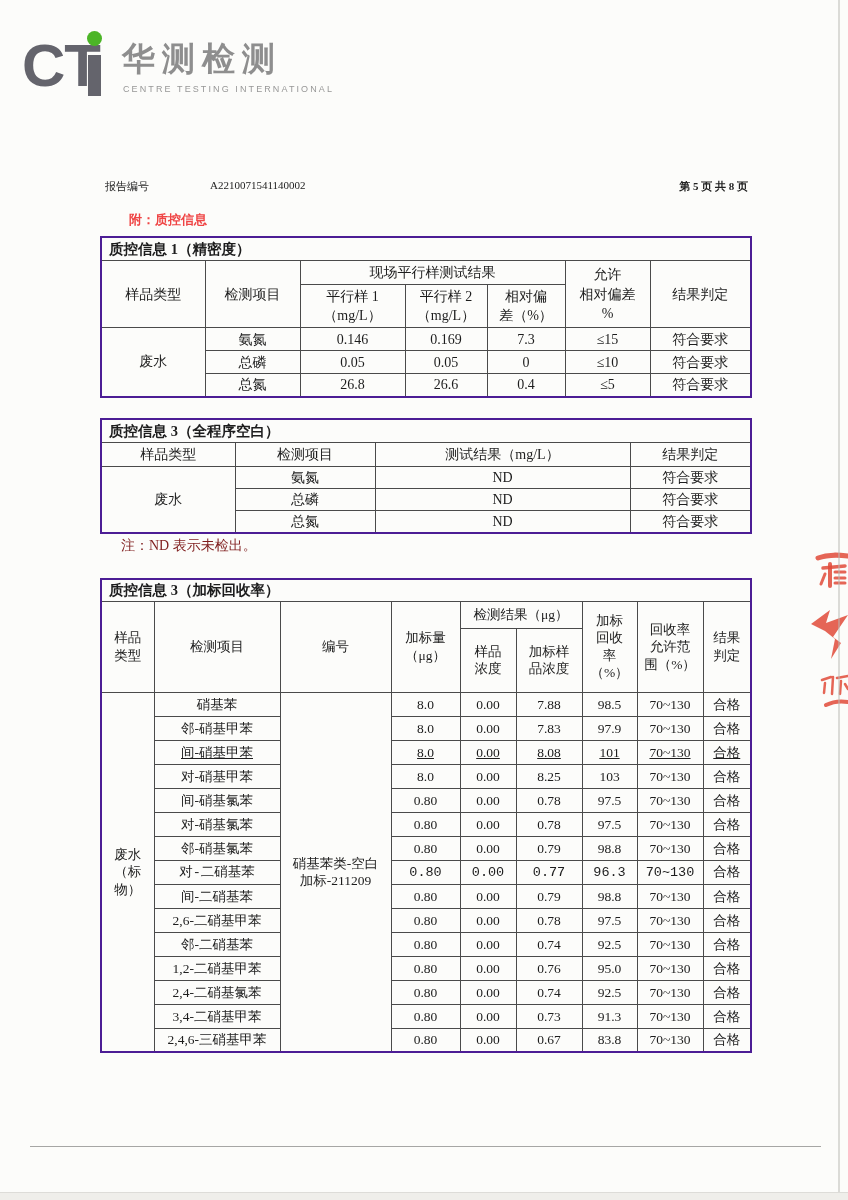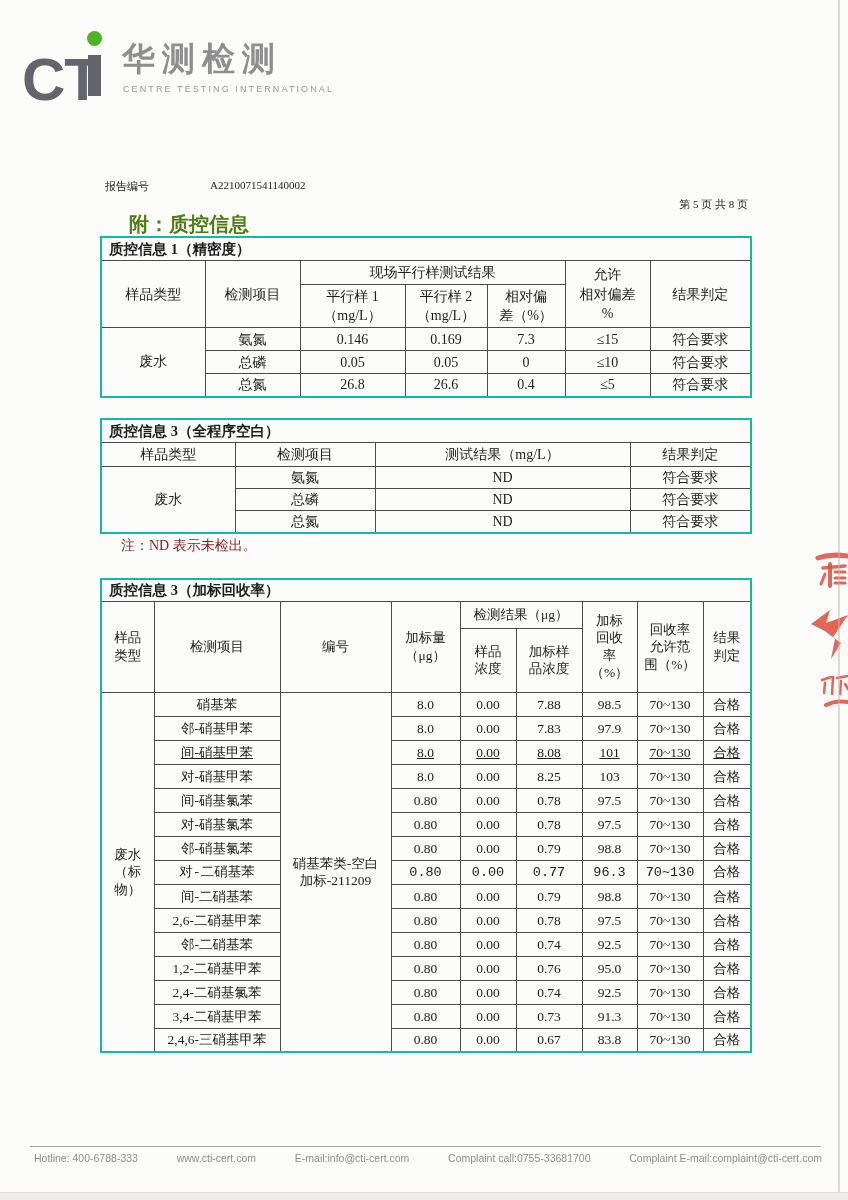--- a/index.html
+++ b/index.html
@@ -2,37 +2,37 @@
 <html><head>
 <meta charset="utf-8">
 <style>
   html,body{margin:0;padding:0;background:#e8e8e6;}
   .page{position:relative;width:848px;height:1200px;background:#fcfcfa;overflow:hidden;
         font-family:"Liberation Serif","DejaVu Serif",serif;color:#1d1d1d;}
   .abs{position:absolute;}
 
   
   .cti-text{position:absolute;left:22px;top:36px;font-family:"Liberation Sans","DejaVu Sans",sans-serif;
-            font-weight:bold;font-size:60px;line-height:1;color:#64646c;letter-spacing:-1px;margin-top:14px;}
+            font-weight:bold;font-size:60px;line-height:1;color:#64646c;letter-spacing:-1px;}
   .cti-ibar{position:absolute;left:88px;top:55px;width:13px;height:41px;background:#64646c;}
   .cti-dot{position:absolute;left:87px;top:31px;width:15px;height:15px;border-radius:50%;background:#4cb527;}
   .logo-cn{position:absolute;left:122px;top:42px;font-family:"Liberation Sans","DejaVu Sans",sans-serif;
            font-weight:bold;font-size:33px;line-height:1;color:#8e8e8e;letter-spacing:7px;}
   .logo-en{position:absolute;left:123px;top:84px;font-family:"Liberation Sans","DejaVu Sans",sans-serif;
            font-size:9px;color:#979797;letter-spacing:2.1px;}
 
   
   .rep{font-size:11px;color:#222;}
-  .attach{font-size:20px;font-weight:bold;color:#4d7c0f;}
+  .attach{font-size:13px;font-weight:bold;color:#ef4444;}
   .note{font-size:14px;color:#7f1d1d;}
 
   
   .tbl{position:absolute;left:100px;border-collapse:collapse;table-layout:fixed;
        font-family:"Liberation Serif","DejaVu Serif",serif;color:#1d1d1d;
-       border:2px solid #14b8a6;}
+       border:2px solid #4c1d95;}
   .tbl td,.tbl th{border:1px solid #4a4a4a;text-align:center;vertical-align:middle;
                   padding:0 1px;font-weight:normal;font-size:14px;line-height:1.4;}
   .tbl .ttl{text-align:left;font-weight:bold;font-size:14.5px;padding:1px 7px;}
   .ml{white-space:pre-line;}
   .q3{font-size:13.5px;}
   .q3 td,.q3 th{font-size:13.5px;line-height:1.3;}
 
   
   .foot-line{position:absolute;left:30px;top:1146px;width:791px;height:1px;background:#a6a6a4;}
   .footer{position:absolute;left:34px;top:1152px;width:788px;display:flex;justify-content:space-between;
@@ -50,21 +50,21 @@
   <div>
     <div class="cti-text">CT</div>
     <div class="cti-ibar"></div>
     <div class="cti-dot"></div>
     <div class="logo-cn">华测检测</div>
     <div class="logo-en">CENTRE TESTING INTERNATIONAL</div>
   </div>
 
   <span class="abs rep" style="left:105px;top:179px;">报告编号</span>
   <span class="abs rep" style="left:210px;top:179px;">A2210071541140002</span>
-  <span class="abs rep" style="left:560px;top:197px;width:188px;text-align:right;">第 5 页 共 8 页</span>
+  <span class="abs rep" style="left:560px;top:179px;width:188px;text-align:right;font-weight:bold;">第 5 页 共 8 页</span>
 
   <span class="abs attach" style="left:129px;top:211px;">附：质控信息</span>
 
   <table class="tbl" style="top:236px;width:650px;">
     <colgroup>
         <col style="width:104px">
         <col style="width:95px">
         <col style="width:105px">
         <col style="width:82px">
         <col style="width:78px">
@@ -348,23 +348,16 @@
       <path d="M26 21 L48 19" stroke-width="3.5"></path>
       <path d="M38 25 L48 25 M38 31 L48 31 M38 36 L48 36" stroke-width="3"></path>
       <path d="M28 27 L24 37" stroke-width="3"></path>
       <path d="M25 133 L34 130 M28 136 L27 146 M36 130 L35 147 M40 131 L51 129 M44 134 L43 147 M48 137 L51 142" stroke-width="2.5"></path>
       <path d="M29 158 C 37 154, 45 154, 51 155" stroke-width="4"></path>
     </g>
     <path fill="#e04a38" fill-opacity="0.85" d="M14 77 L33 63 L29 76 L51 68 L36 90 L44 96 L34 112 L38 92 L28 84 Z"></path>
   </svg>
 
   <div class="foot-line"></div>
-  <div class="footer">
-    <span>Hotline: 400-6788-333</span>
-    <span>www.cti-cert.com</span>
-    <span>E-mail:info@cti-cert.com</span>
-    <span>Complaint call:0755-33681700</span>
-    <span>Complaint E-mail:complaint@cti-cert.com</span>
-  </div>
 
   <div class="edge-line"></div>
   <div class="bottom-band"></div>
 </div>
 
 </body></html>

